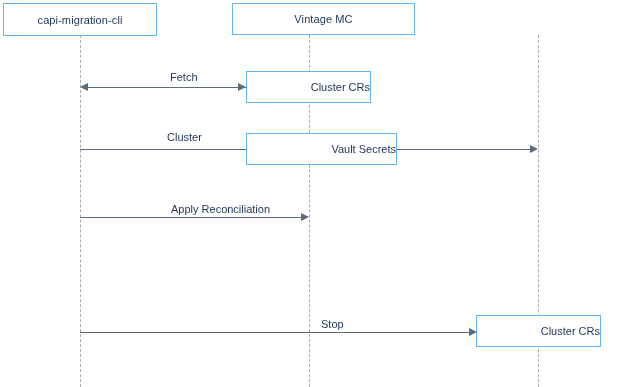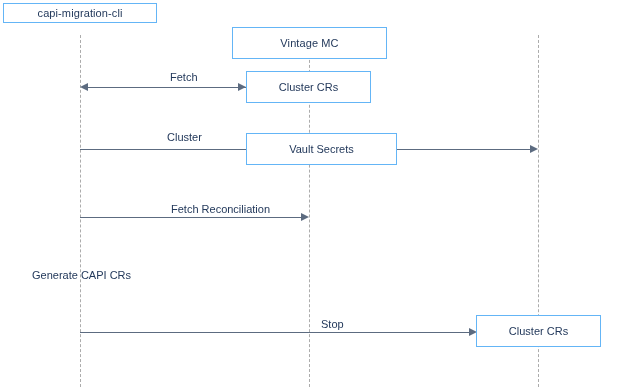--- a/index.html
+++ b/index.html
@@ -41,21 +41,21 @@
     opacity: 0.85;
   }
   
   .artifact-box {
     position: absolute;
     box-sizing: border-box;
     background: #ffffff;
     border: 1px solid #64b5f6;
     display: flex;
     align-items: center;
-    justify-content: center;
+    justify-content: flex-end;
     z-index: 4;
   }
   .artifact-label {
     font-size: 11px;
     color: #23395b;
     white-space: nowrap;
   }
   
   .message-line {
     position: absolute;
@@ -99,25 +99,25 @@
 </style>
 </head>
 <body>
 
 <div id="diagram-canvas">
 
   <div class="lifeline" style="left:80px; top:35px; height:352px;"></div>
   <div class="lifeline" style="left:309px; top:35px; height:352px;"></div>
   <div class="lifeline" style="left:538px; top:35px; height:352px;"></div>
 
-  <div class="participant-box" style="left:3px; top:3px; width:154px; height:20px;">
+  <div class="participant-box" style="left:3px; top:3px; width:154px; height:33px;">
     <span class="participant-label">capi-migration-cli</span>
   </div>
 
-  <div class="participant-box" style="left:232px; top:3px; width:155px; height:32px;margin-top:24px;">
+  <div class="participant-box" style="left:232px; top:3px; width:183px; height:32px;">
     <span class="participant-label">Vintage MC</span>
   </div>
 
 
   <div class="message-line" style="left:82px; top:87px; width:164px;"></div>
   <div class="arrowhead left" style="left:80px; top:83px;"></div>
   <div class="arrowhead right" style="left:238px; top:83px;"></div>
   <div class="message-label" style="left:146px; top:71px;">Fetch</div>
 
   <div class="artifact-box" style="left:246px; top:71px; width:125px; height:32px;">
@@ -129,23 +129,22 @@
 
   <div class="artifact-box" style="left:246px; top:133px; width:151px; height:32px;">
     <span class="artifact-label">Vault Secrets</span>
   </div>
 
   <div class="message-line" style="left:371px; top:149px; width:160px;"></div>
   <div class="arrowhead right" style="left:530px; top:145px;"></div>
 
   <div class="message-line" style="left:80px; top:217px; width:222px;"></div>
   <div class="arrowhead right" style="left:301px; top:213px;"></div>
-  <div class="message-label" style="left:147px; top:203px;">Fetch Reconciliation</div>
+  <div class="message-label" style="left:147px; top:203px;">Apply Reconciliation</div>
 
-  <div class="note-text" style="left:32px; top:269px;">Generate CAPI CRs</div>
 
   <div class="message-line" style="left:80px; top:332px; width:390px;"></div>
   <div class="arrowhead right" style="left:469px; top:328px;"></div>
   <div class="message-label" style="left:297px; top:318px;">Stop</div>
 
   <div class="artifact-box" style="left:476px; top:315px; width:125px; height:32px;">
     <span class="artifact-label">Cluster CRs</span>
   </div>
 
 </div>

